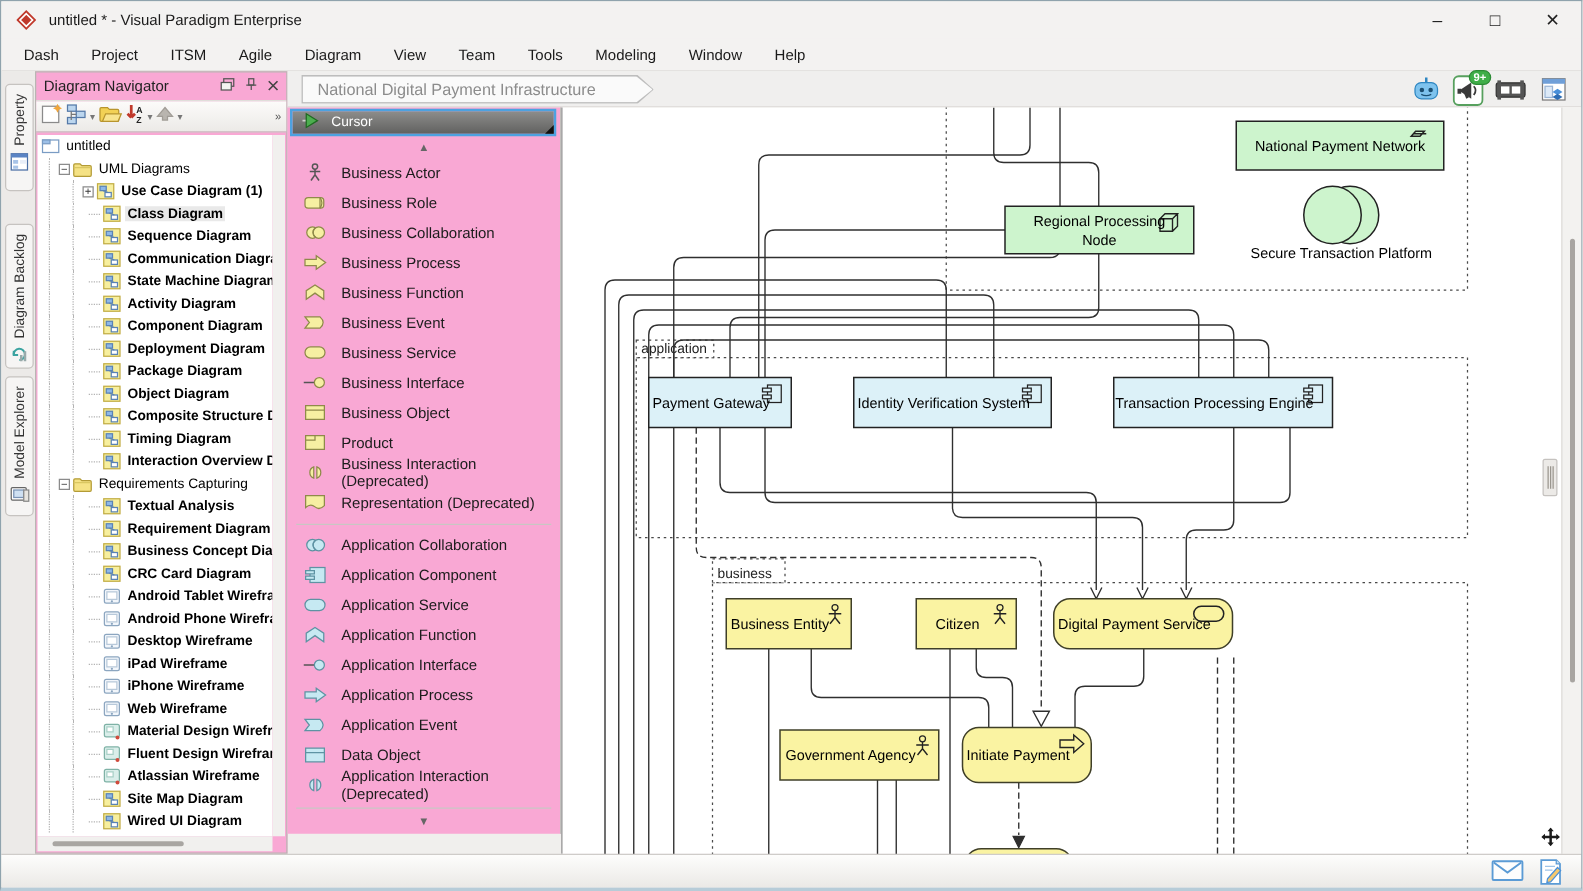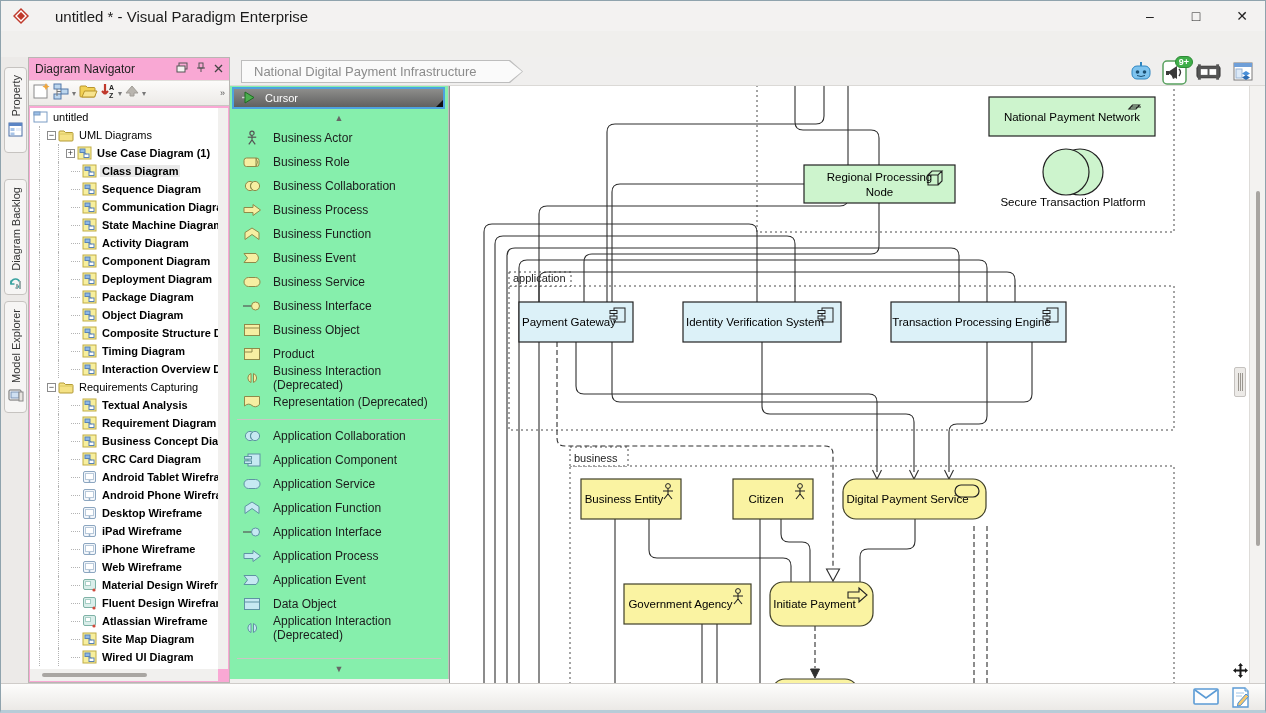--- a/index.html
+++ b/index.html
@@ -2,21 +2,21 @@
 <html><head>
 <meta charset="utf-8">
 <style>
   * { margin:0; padding:0; box-sizing:border-box; }
   html,body { background:#d8d8d8; }
   body { font-family:"Liberation Sans", sans-serif; }
   .window{position:relative;width:1266px;height:713px;background:#f0efed;border:1px solid #8fa3ad;border-bottom:3px solid #b7ccd8;overflow:hidden;}
   
   .titlebar{position:absolute;left:0;top:0;right:0;height:30px;background:#f3f2f1;display:flex;align-items:center;}
   .vp-logo{margin-left:12px;width:16px;height:16px;flex:none;}
-  .title-text{margin-left:26px;font-size:15px;color:#1b1b1b;}
+  .title-text{margin-left:10px;font-size:12px;color:#1b1b1b;}
   .win-controls{position:absolute;right:0;top:0;height:30px;display:flex;}
   .win-btn{width:46px;height:30px;display:flex;align-items:center;justify-content:center;font-size:14px;color:#222;}
   
   .menubar{position:absolute;top:30px;left:0;right:0;height:26px;background:#f3f2f1;display:flex;align-items:center;padding-left:5px;border-bottom:1px solid #e4e2e0;}
   .menu-item{padding:4px 13px;font-size:12px;color:#1a1a1a;}
   
   .sidetabs{position:absolute;left:0;top:56px;width:27px;bottom:27px;background:#eceae8;}
   .side-tab{position:absolute;left:3px;width:23px;border:1px solid #c6c3c0;border-radius:4px;background:#f6f5f4;display:flex;flex-direction:column;align-items:center;justify-content:flex-start;padding:7px 0 4px 0;gap:5px;}
   .side-tab-label{writing-mode:vertical-rl;transform:rotate(180deg);font-size:11px;color:#333;white-space:nowrap;}
   
@@ -41,21 +41,21 @@
   
   .centerpane{position:absolute;left:229px;top:56px;right:0;bottom:27px;}
   .topbar{position:absolute;top:0;left:0;right:0;height:29px;background:#f0efee;border-bottom:1px solid #dbd9d6;}
   .crumb-outer{position:absolute;left:11px;top:3px;height:23px;width:282px;background:#bdbdbd;clip-path:polygon(0 0,calc(100% - 13px) 0,100% 50%,calc(100% - 13px) 100%,0 100%);}
   .crumb-inner{position:absolute;left:1px;top:1px;height:21px;width:280px;background:#fafafa;clip-path:polygon(0 0,calc(100% - 13px) 0,100% 50%,calc(100% - 13px) 100%,0 100%);display:flex;align-items:center;padding:0 12px;font-size:13px;color:#8c8c8c;}
   .top-icons{position:absolute;right:10px;top:2px;display:flex;gap:9px;align-items:center;height:26px;}
   .top-ic{position:relative;width:25px;height:25px;display:flex;align-items:center;justify-content:center;}
   .badge{position:absolute;top:-4px;right:-6px;background:#3fae49;color:#fff;border:1px solid #2d8b36;border-radius:8px;font-size:9px;font-weight:bold;padding:0 3px;line-height:10px;}
   
   .workarea{position:absolute;top:29px;left:0;right:0;bottom:0;}
-  .palette{position:absolute;left:0;top:0;width:219px;bottom:4px;background:#86efac;border-right:1px solid #c2bfbc;overflow:hidden;}
+  .palette{position:absolute;left:0;top:0;width:219px;bottom:16px;background:#f9a8d4;border-right:1px solid #c2bfbc;overflow:hidden;}
   .cursor-btn{position:absolute;left:2px;top:1px;right:3px;height:22px;background:linear-gradient(#8d8d8b,#616160);border:2px solid #4da2e0;display:flex;align-items:center;color:#fff;font-size:11px;padding-left:7px;gap:9px;}
   .cursor-btn::after{content:"";position:absolute;right:0;bottom:0;border-left:7px solid transparent;border-bottom:7px solid #111;}
   .pal-up{position:absolute;top:27px;left:0;right:0;text-align:center;font-size:9px;color:#666;}
   .pal-items{position:absolute;top:40px;left:0;right:0;}
   .pal-row{height:24px;display:flex;align-items:center;gap:10px;padding-left:11px;font-size:12px;color:#1c1c1c;}
   .pal-ic{width:22px;display:flex;justify-content:center;flex:none;}
   .pal-div{height:1px;background:#c9c6c3;margin:5px 7px 4px 7px;}
   .pal-down{position:absolute;bottom:5px;left:0;right:0;text-align:center;font-size:9px;color:#666;}
   .pal-bottom-div{position:absolute;bottom:20px;left:7px;right:7px;height:1px;background:#c9c6c3;}
   
@@ -83,20 +83,33 @@
         </svg>
     </span>
     <span class="title-text">untitled * - Visual Paradigm Enterprise</span>
     <div class="win-controls">
       <div class="win-btn">–</div>
       <div class="win-btn">□</div>
       <div class="win-btn">✕</div>
     </div>
   </div>
 
+  <div class="menubar" id="menubar">
+      <div class="menu-item">Dash</div>
+      <div class="menu-item">Project</div>
+      <div class="menu-item">ITSM</div>
+      <div class="menu-item">Agile</div>
+      <div class="menu-item">Diagram</div>
+      <div class="menu-item">View</div>
+      <div class="menu-item">Team</div>
+      <div class="menu-item">Tools</div>
+      <div class="menu-item">Modeling</div>
+      <div class="menu-item">Window</div>
+      <div class="menu-item">Help</div>
+    </div>
 
   <div class="sidetabs" id="sidetabs">
       <div class="side-tab" style="top: 10px; height: 86px;">
         <span class="side-tab-label">Property</span>
         <span><svg width="15" height="15" viewBox="0 0 15 15">
             <rect x="1" y="1" width="13" height="13" fill="#fff" stroke="#4a6fa5"></rect>
             <rect x="1" y="1" width="13" height="3" fill="#5b84c4"></rect>
             <rect x="2.5" y="6" width="4" height="3" fill="#a8c4e8"></rect>
             <rect x="8" y="6" width="5" height="3" fill="#e8eef8"></rect>
             <rect x="2.5" y="10.5" width="4" height="2.5" fill="#a8c4e8"></rect>

